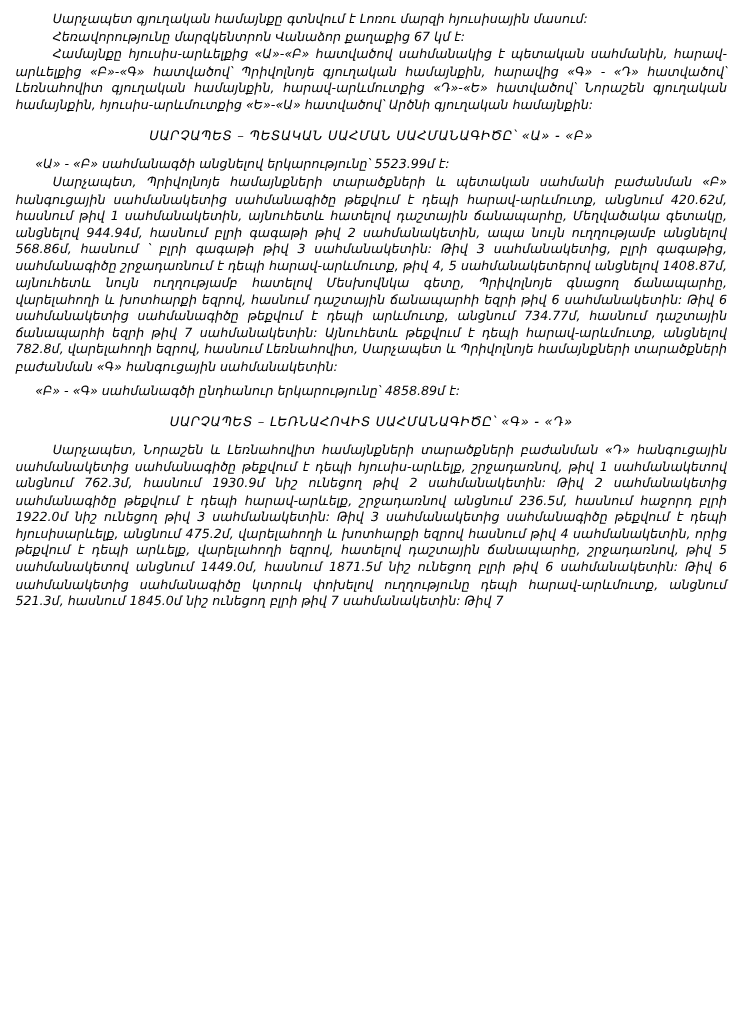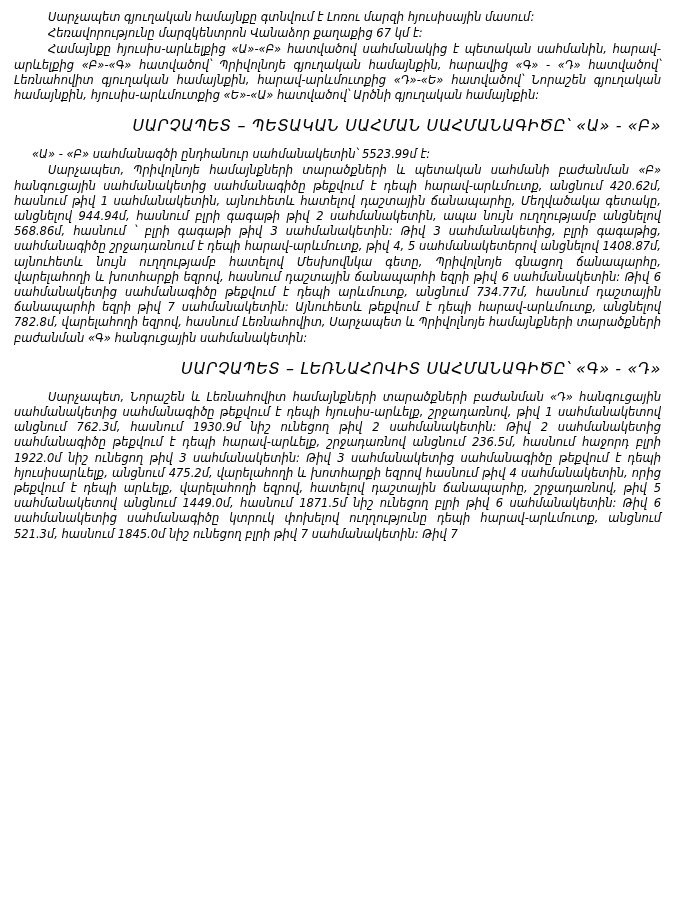--- a/index.html
+++ b/index.html
@@ -37,22 +37,22 @@
     line-height: 15.2px;
     text-align: justify;
     text-justify: inter-word;
     margin: 0 0 1px 0;
     text-indent: 34px;
   }
   .para.small-indent {
     text-indent: 18px;
   }
   .section-head {
-    text-align: right;
-    font-size: 16px;
+    text-align: center;
+    font-size: 12px;
     letter-spacing: 0.6px;
     margin: 13px 0 12px 0;
   }
   .gap-small {
     margin-top: 7px;
   }
   .block {
     margin-bottom: 0;
     font-style: italic;
   }
@@ -64,25 +64,26 @@
 
 
   <div class="block">
     <p class="para">Սարչապետ գյուղական համայնքը գտնվում է Լոռու մարզի հյուսիսային մասում:</p>
     <p class="para">Հեռավորությունը մարզկենտրոն Վանաձոր քաղաքից  67 կմ է:</p>
     <p class="para">Համայնքը հյուսիս-արևելքից «Ա»-«Բ» հատվածով սահմանակից է պետական սահմանին, հարավ-արևելքից «Բ»-«Գ» հատվածով՝ Պրիվոլնոյե գյուղական համայնքին, հարավից «Գ» - «Դ» հատվածով՝ Լեռնահովիտ գյուղական համայնքին, հարավ-արևմուտքից «Դ»-«Ե» հատվածով՝ Նորաշեն գյուղական համայնքին, հյուսիս-արևմուտքից «Ե»-«Ա» հատվածով՝ Արծնի գյուղական համայնքին:</p>
   </div>
 
   <div class="block">
     <div class="section-head">ՍԱՐՉԱՊԵՏ – ՊԵՏԱԿԱՆ ՍԱՀՄԱՆ ՍԱՀՄԱՆԱԳԻԾԸ՝ «Ա» - «Բ»</div>
-    <p class="para small-indent gap-small">«Ա» - «Բ» սահմանագծի ընդհանուր սահմանակետին՝  5523.99մ է:</p>
+    <p class="para small-indent gap-small">«Ա» - «Բ» սահմանագծի անցնելով երկարությունը՝  5523.99մ է:</p>
   </div>
 
   <div class="block">
     <p class="para">Սարչապետ, Պրիվոլնոյե համայնքների տարածքների և պետական սահմանի բաժանման «Բ» հանգուցային սահմանակետից սահմանագիծը թեքվում է դեպի հարավ-արևմուտք, անցնում 420.62մ, հասնում թիվ 1 սահմանակետին, այնուհետև հատելով դաշտային ճանապարհը, Մեղվածակա գետակը, անցնելով 944.94մ, հասնում բլրի գագաթի թիվ 2 սահմանակետին, ապա նույն ուղղությամբ անցնելով 568.86մ, հասնում ՝ բլրի գագաթի թիվ 3 սահմանակետին: Թիվ 3 սահմանակետից, բլրի գագաթից, սահմանագիծը շրջադառնում է դեպի հարավ-արևմուտք, թիվ 4, 5 սահմանակետերով անցնելով 1408.87մ, այնուհետև նույն ուղղությամբ հատելով Մեսխովնկա գետը, Պրիվոլնոյե գնացող ճանապարհը, վարելահողի և խոտհարքի եզրով, հասնում դաշտային ճանապարհի եզրի թիվ 6 սահմանակետին: Թիվ 6 սահմանակետից սահմանագիծը թեքվում է դեպի արևմուտք, անցնում 734.77մ, հասնում դաշտային ճանապարհի եզրի   թիվ 7 սահմանակետին: Այնուհետև  թեքվում է դեպի հարավ-արևմուտք, անցնելով 782.8մ, վարելահողի եզրով, հասնում Լեռնահովիտ, Սարչապետ և Պրիվոլնոյե համայնքների տարածքների բաժանման «Գ» հանգուցային սահմանակետին:</p>
+    <p class="para small-indent gap-small">«Բ» - «Գ» սահմանագծի ընդհանուր երկարությունը՝ 4858.89մ է:</p>
   </div>
 
   <div class="block">
     <div class="section-head">ՍԱՐՉԱՊԵՏ – ԼԵՌՆԱՀՈՎԻՏ ՍԱՀՄԱՆԱԳԻԾԸ՝ «Գ» - «Դ»</div>
     <p class="para">Սարչապետ, Նորաշեն և Լեռնահովիտ համայնքների տարածքների բաժանման «Դ» հանգուցային սահմանակետից սահմանագիծը թեքվում է դեպի հյուսիս-արևելք, շրջադառնով, թիվ 1 սահմանակետով անցնում 762.3մ, հասնում 1930.9մ նիշ ունեցող թիվ 2 սահմանակետին: Թիվ 2 սահմանակետից սահմանագիծը թեքվում է դեպի հարավ-արևելք, շրջադառնով անցնում 236.5մ, հասնում հաջորդ բլրի 1922.0մ նիշ ունեցող թիվ 3 սահմանակետին:  Թիվ  3  սահմանակետից սահմանագիծը թեքվում է  դեպի հյուսիսարևելք, անցնում 475.2մ, վարելահողի և խոտհարքի եզրով հասնում թիվ 4 սահմանակետին, որից թեքվում է դեպի արևելք, վարելահողի եզրով, հատելով դաշտային ճանապարհը, շրջադառնով, թիվ 5 սահմանակետով անցնում 1449.0մ, հասնում 1871.5մ նիշ ունեցող բլրի թիվ 6 սահմանակետին: Թիվ 6 սահմանակետից սահմանագիծը կտրուկ փոխելով ուղղությունը դեպի հարավ-արևմուտք, անցնում 521.3մ, հասնում 1845.0մ նիշ ունեցող բլրի թիվ 7 սահմանակետին: Թիվ 7</p>
   </div>
 
 </div>
 
 </body></html>

